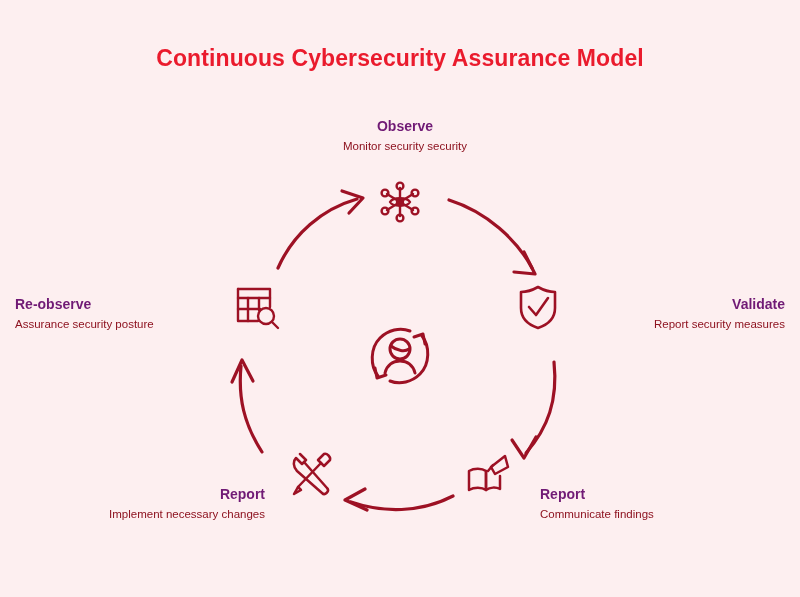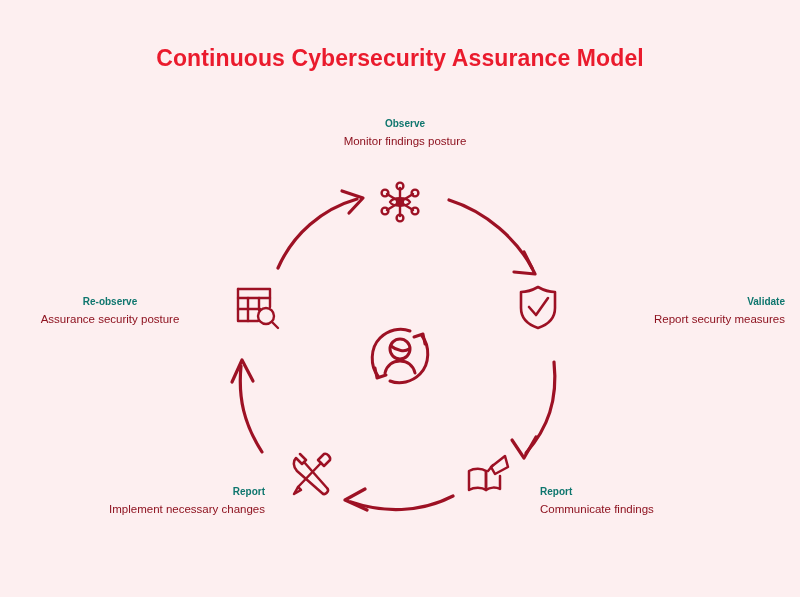--- a/index.html
+++ b/index.html
@@ -35,23 +35,23 @@
     top: 0;
     left: 0;
     width: 800px;
     height: 597px;
   }
   .stage-label {
     position: absolute;
     line-height: 1.35;
   }
   .stage-title {
-    font-size: 10px;
+    font-size: 14px;
     font-weight: bold;
-    color: #0f766e;
+    color: #701a75;
     margin-bottom: 3px;
     display: block;
   }
   .stage-desc {
     font-size: 11.5px;
     color: #8e1320;
     display: block;
   }
   
   #label-observe {
@@ -75,21 +75,21 @@
   #label-correct {
     top: 485px;
     left: 80px;
     width: 185px;
     text-align: right;
   }
   #label-reobserve {
     top: 295px;
     left: 15px;
     width: 190px;
-    text-align: center;
+    text-align: left;
   }
   .node-icon {
     position: absolute;
   }
   #icon-observe  { top: 180px; left: 378px; }
   #icon-validate { top: 283px; left: 516px; }
   #icon-report   { top: 449px; left: 464px; }
   #icon-correct  { top: 449px; left: 288px; }
   #icon-reobserve{ top: 283px; left: 233px; }
   #icon-center   { top: 312px; left: 356px; }
@@ -207,21 +207,21 @@
         <line x1="15" y1="15" x2="15" y2="38"></line>
         <line x1="26" y1="15" x2="26" y2="27"></line>
         <circle cx="33" cy="33" r="8"></circle>
         <line x1="39" y1="39" x2="45" y2="45"></line>
       </g>
     </svg>
   </div>
 
   <div class="stage-label" id="label-observe">
     <span class="stage-title">Observe</span>
-    <span class="stage-desc">Monitor findings posture</span>
+    <span class="stage-desc">Monitor security security</span>
   </div>
 
   <div class="stage-label" id="label-validate">
     <span class="stage-title">Validate</span>
     <span class="stage-desc">Report security measures</span>
   </div>
 
   <div class="stage-label" id="label-report">
     <span class="stage-title">Report</span>
     <span class="stage-desc">Communicate findings</span>

